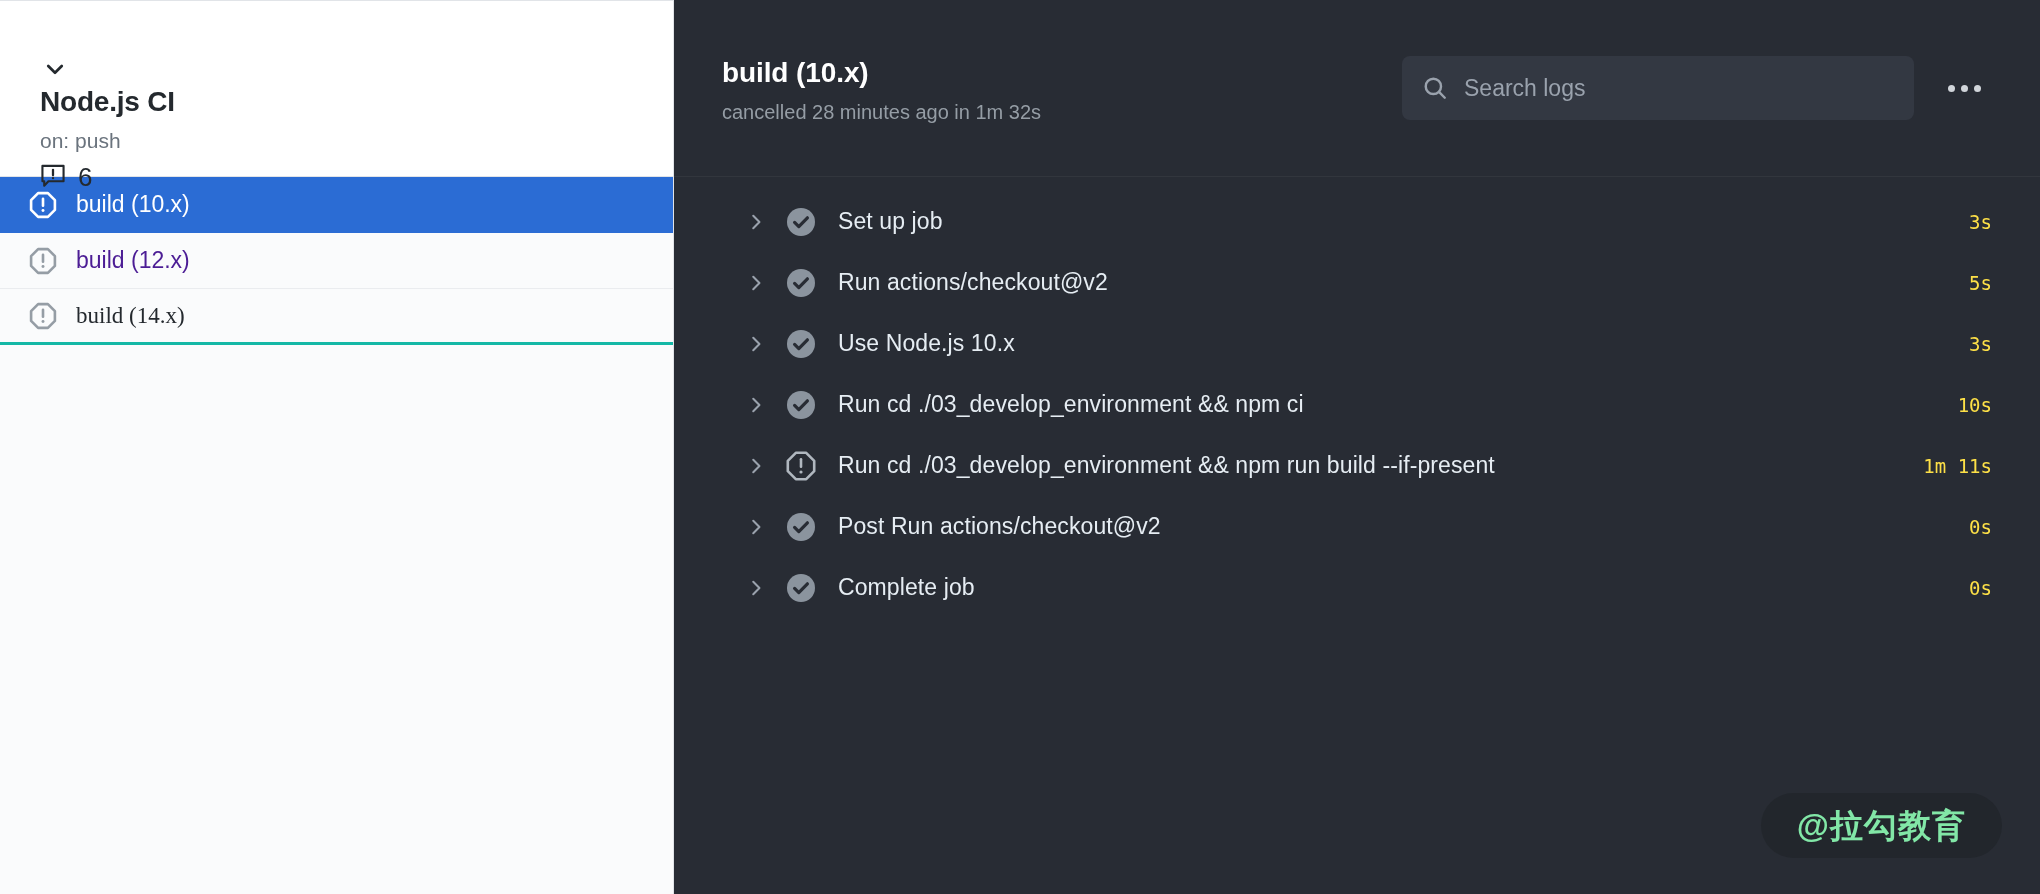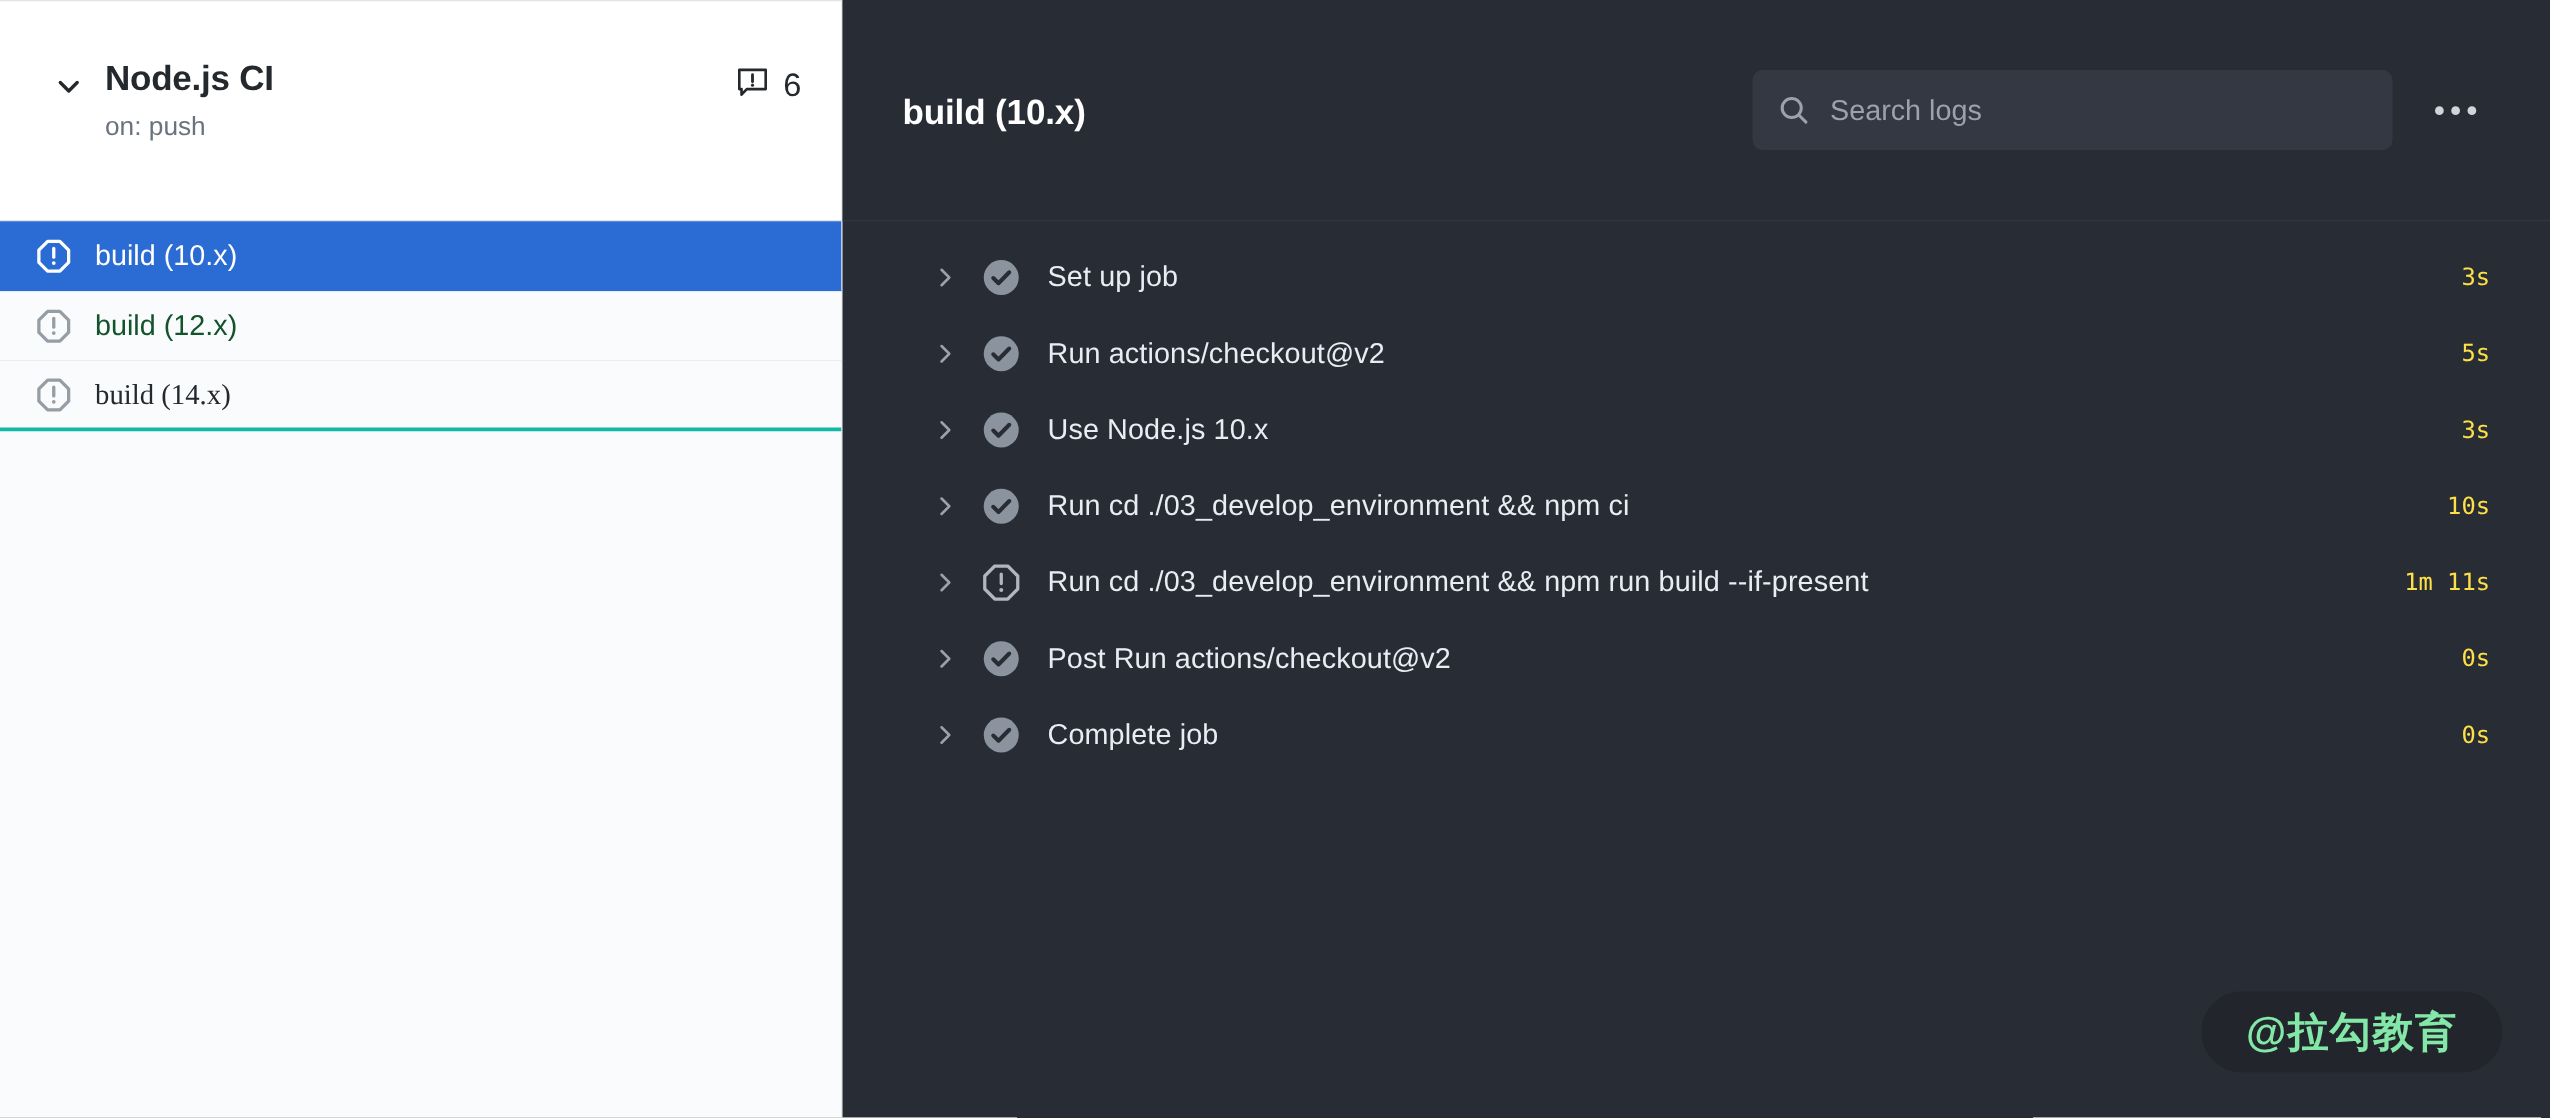--- a/index.html
+++ b/index.html
@@ -25,20 +25,21 @@
     position: relative;
   }
   .wf-header {
     background: #ffffff;
     padding: 44px 32px 38px 40px;
     border-bottom: 1px solid #e1e4e8;
     border-top: 1px solid #e1e4e8;
     height: 177px;
     display: flex;
     align-items: flex-start;
+    flex-direction: column;
   }
   .wf-chevron {
     width: 30px; height: 30px;
     flex: 0 0 30px;
     margin-top: 9px;
     margin-right: 14px;
     display: flex; align-items: center; justify-content: center;
   }
   .wf-chevron svg { display:block; }
   .wf-titles { flex: 1 1 auto; }
@@ -80,21 +81,21 @@
   }
   .job-row.last { border-bottom: 3px solid #14b8a6; font-family: Liberation Serif, serif; }
   .job-icon {
     width: 30px; height: 30px;
     flex: 0 0 30px;
     margin-right: 18px;
     display: flex; align-items: center; justify-content: center;
   }
   .job-label {
     font-size: 23px;
-    color: #14532d;
+    color: #4c1d95;
     line-height: 1;
     white-space: nowrap;
   }
   .job-row.selected .job-label { color: #ffffff; }
   .job-label.visited { color: #24292e; }
   .sidebar-fill { background:#fafbfc; height: 100%; }
 
   
   .main {
     flex: 1 1 auto;
@@ -273,20 +274,21 @@
 
       <div class="sidebar-fill"></div>
     </div>
   </aside>
 
   <section class="main">
 
     <div class="log-header">
       <div class="log-head-left">
         <div class="log-title">build (10.x)</div>
+        <div class="log-sub">cancelled 28 minutes ago in 1m 32s</div>
       </div>
 
       <div class="search-box">
         <span class="search-icon">
           <svg width="26" height="26" viewBox="0 0 16 16" fill="none" aria-hidden="true">
             <circle cx="7" cy="7" r="4.7" stroke="#9aa2ad" stroke-width="1.5"></circle>
             <path d="M10.6 10.6 L14 14" stroke="#9aa2ad" stroke-width="1.5" stroke-linecap="round"></path>
           </svg>
         </span>
         <input class="search-input" type="text" placeholder="Search logs" style="">

